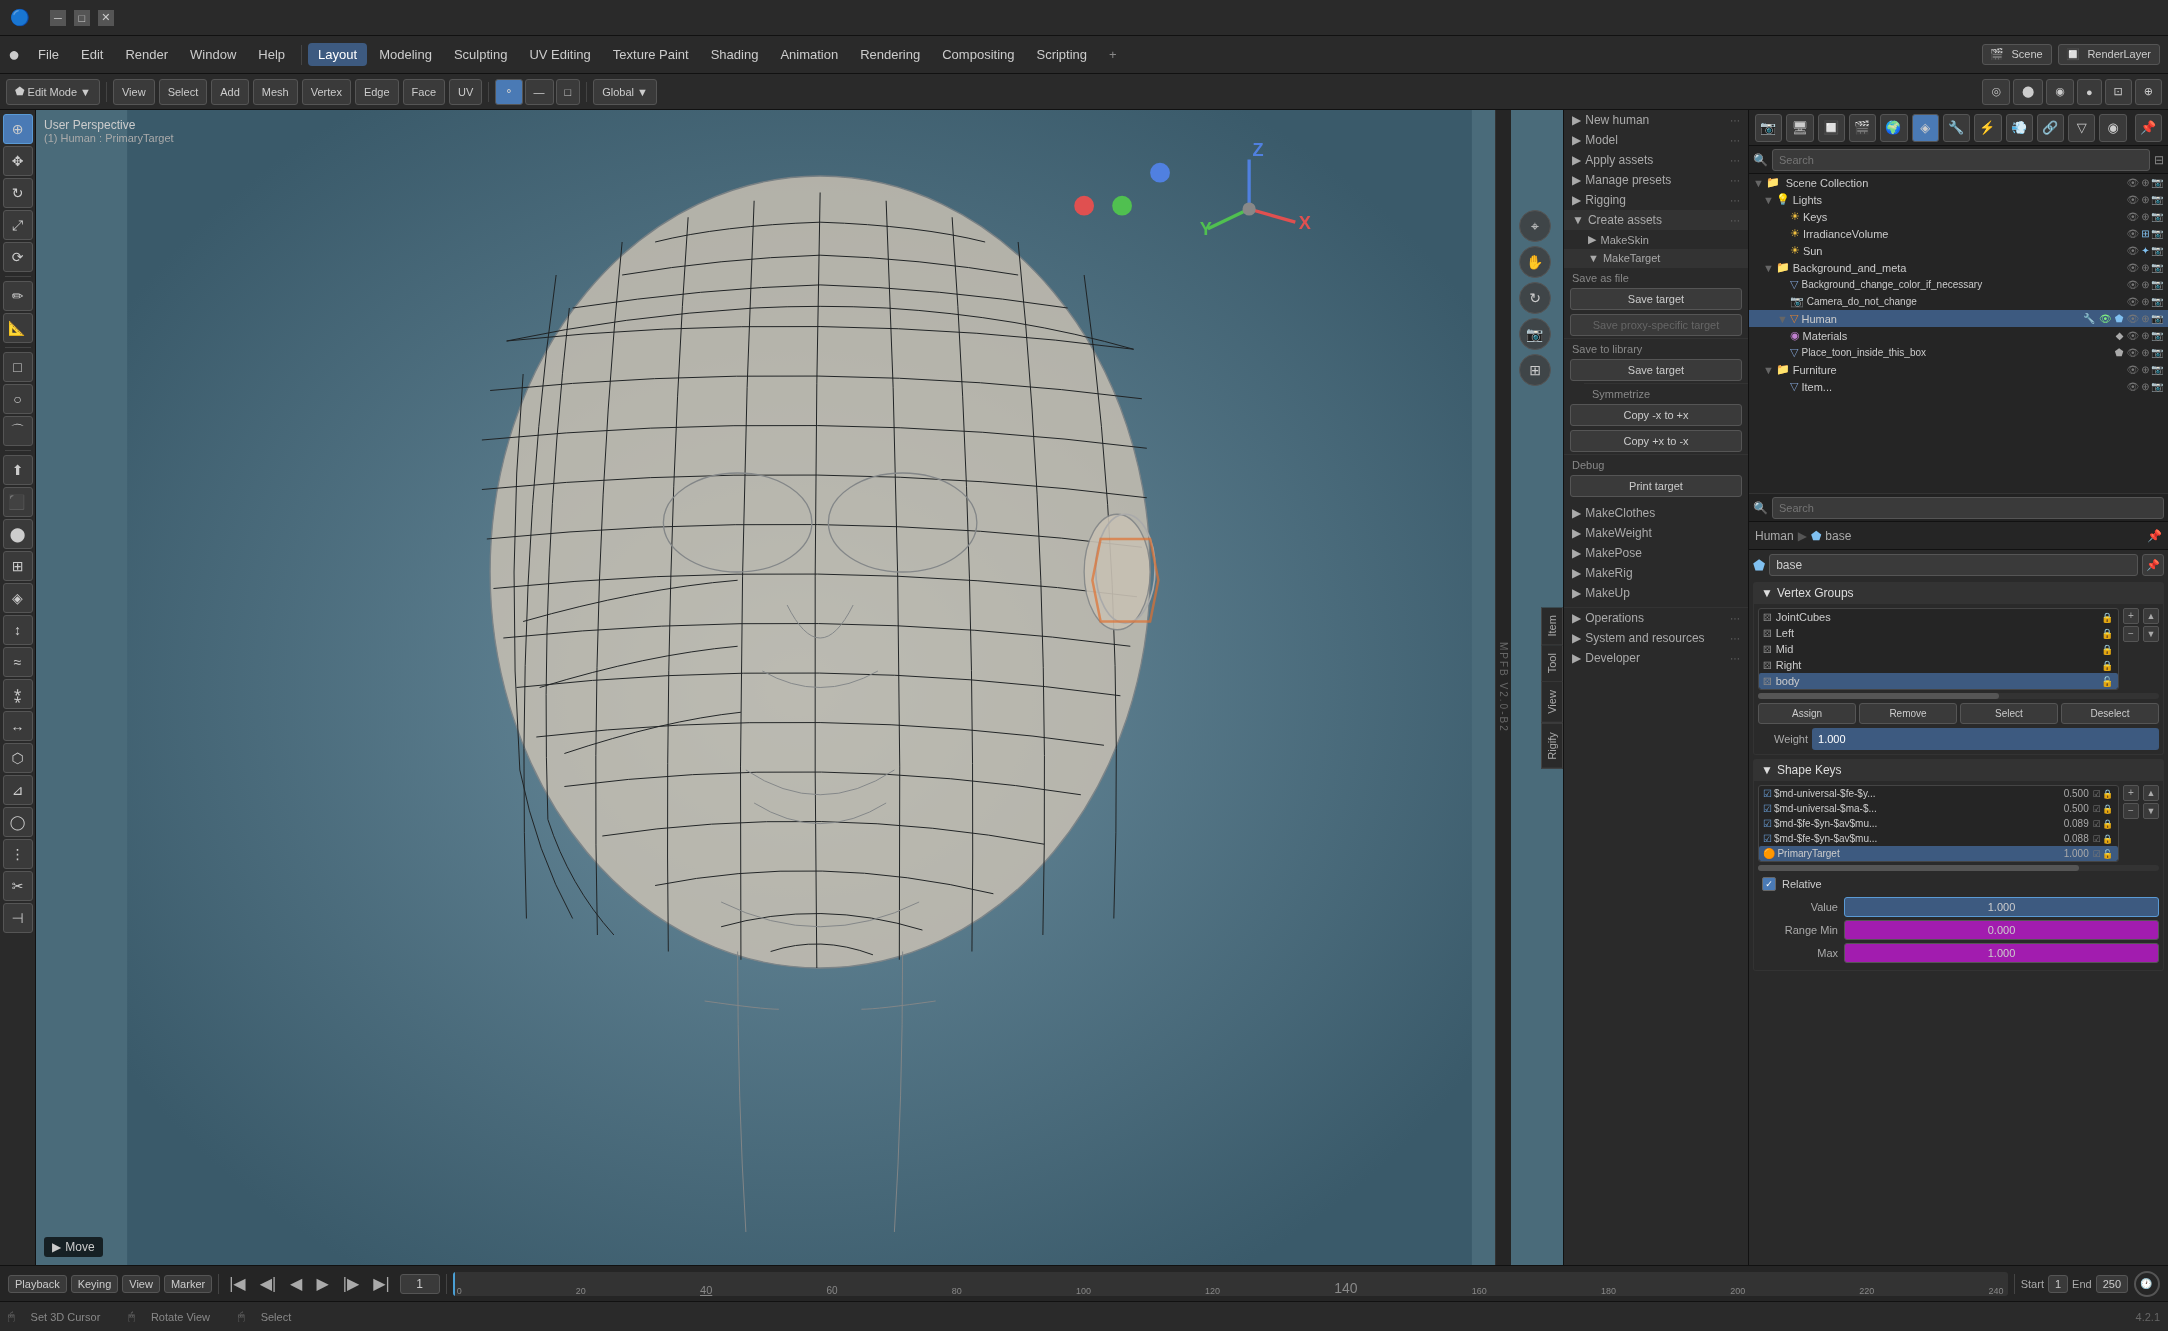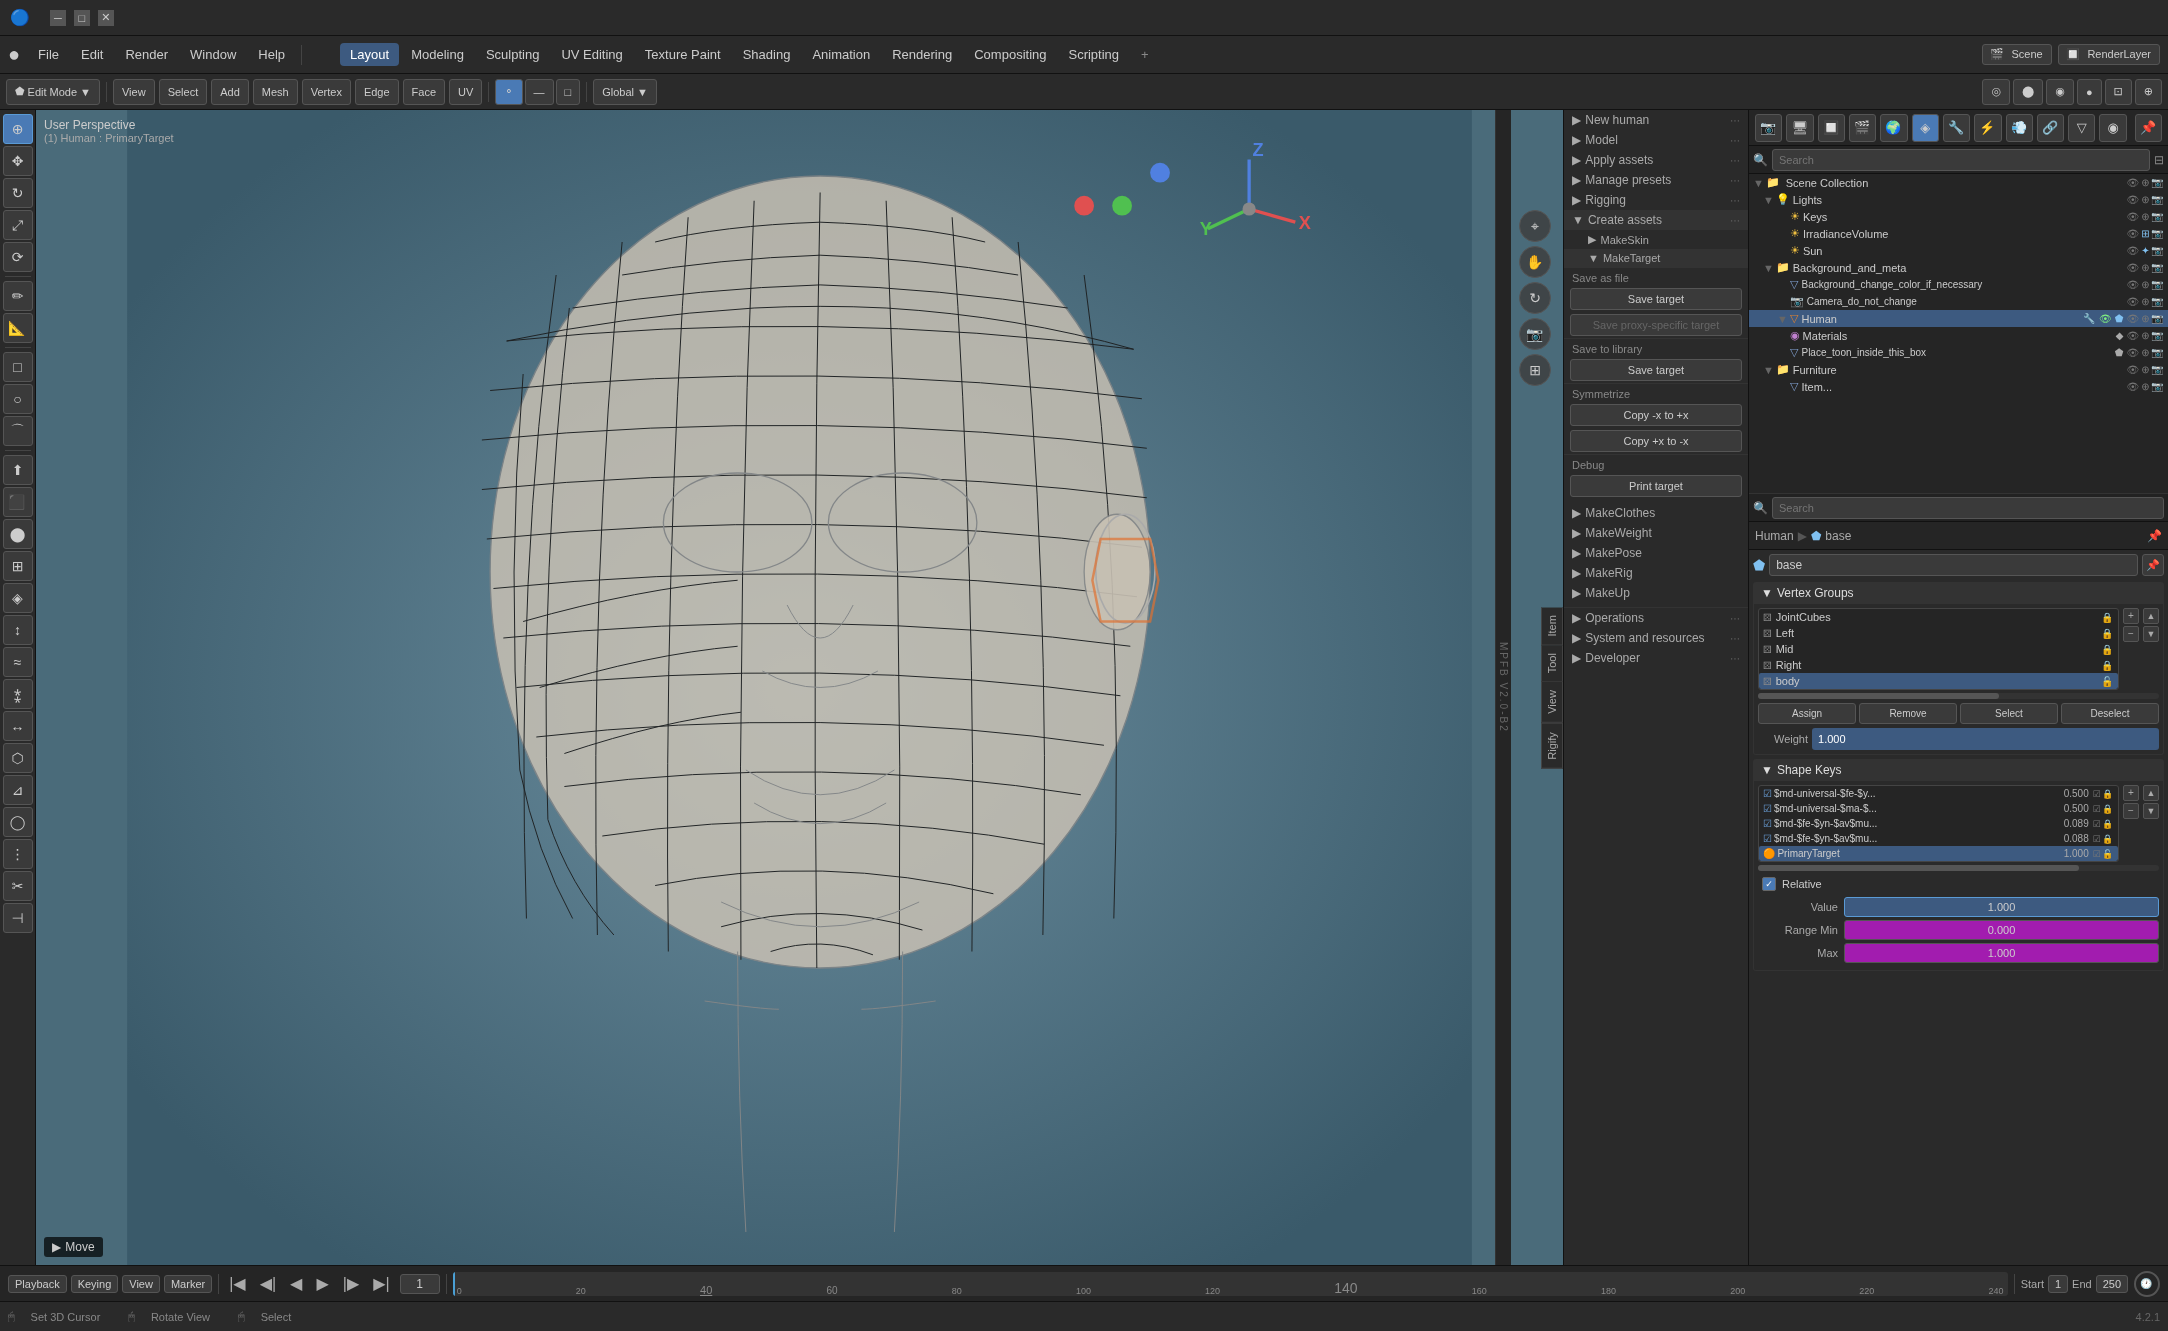--- a/index.html
+++ b/index.html
@@ -28,21 +28,21 @@
       gap: 2px;
       border-bottom: 1px solid #111;
     }
     .menu-item {
       padding: 4px 10px;
       border-radius: 4px;
       cursor: pointer;
       color: #ccc;
       font-size: 13px;
     }
-    .menu-item.active { background: #3d5a80; color: #fff; margin-left: 32px; }
+    .menu-item.active { background: #3d5a80; color: #fff; }
     .menu-separator { width: 1px; height: 20px; background: #444; margin: 0 4px; }
 
     
     #toolbar {
       background: #2a2a2a;
       height: 36px;
       display: flex;
       align-items: center;
       padding: 0 6px;
       gap: 4px;
@@ -854,21 +854,21 @@
       <span>Save as file</span>
     </div>
     <button class="panel-btn">Save target</button>
     <button class="panel-btn disabled" style="color:#666;">Save proxy-specific target</button>
 
     <div style="padding:4px 8px 2px; font-size:11px; color:#888; border-top:1px solid #333;">
       <span>Save to library</span>
     </div>
     <button class="panel-btn">Save target</button>
 
-    <div style="padding:4px 8px 2px; font-size:11px; color:#888; border-top:1px solid #333;">
+    <div style="padding:4px 8px 2px; font-size:11px; color:#888; border-top:1px solid #333;margin-left:20px;">
       <span>Symmetrize</span>
     </div>
     <button class="panel-btn">Copy -x to +x</button>
     <button class="panel-btn">Copy +x to -x</button>
 
     <div style="padding:4px 8px 2px; font-size:11px; color:#888; border-top:1px solid #333;">
       <span>Debug</span>
     </div>
     <button class="panel-btn">Print target</button>
 

